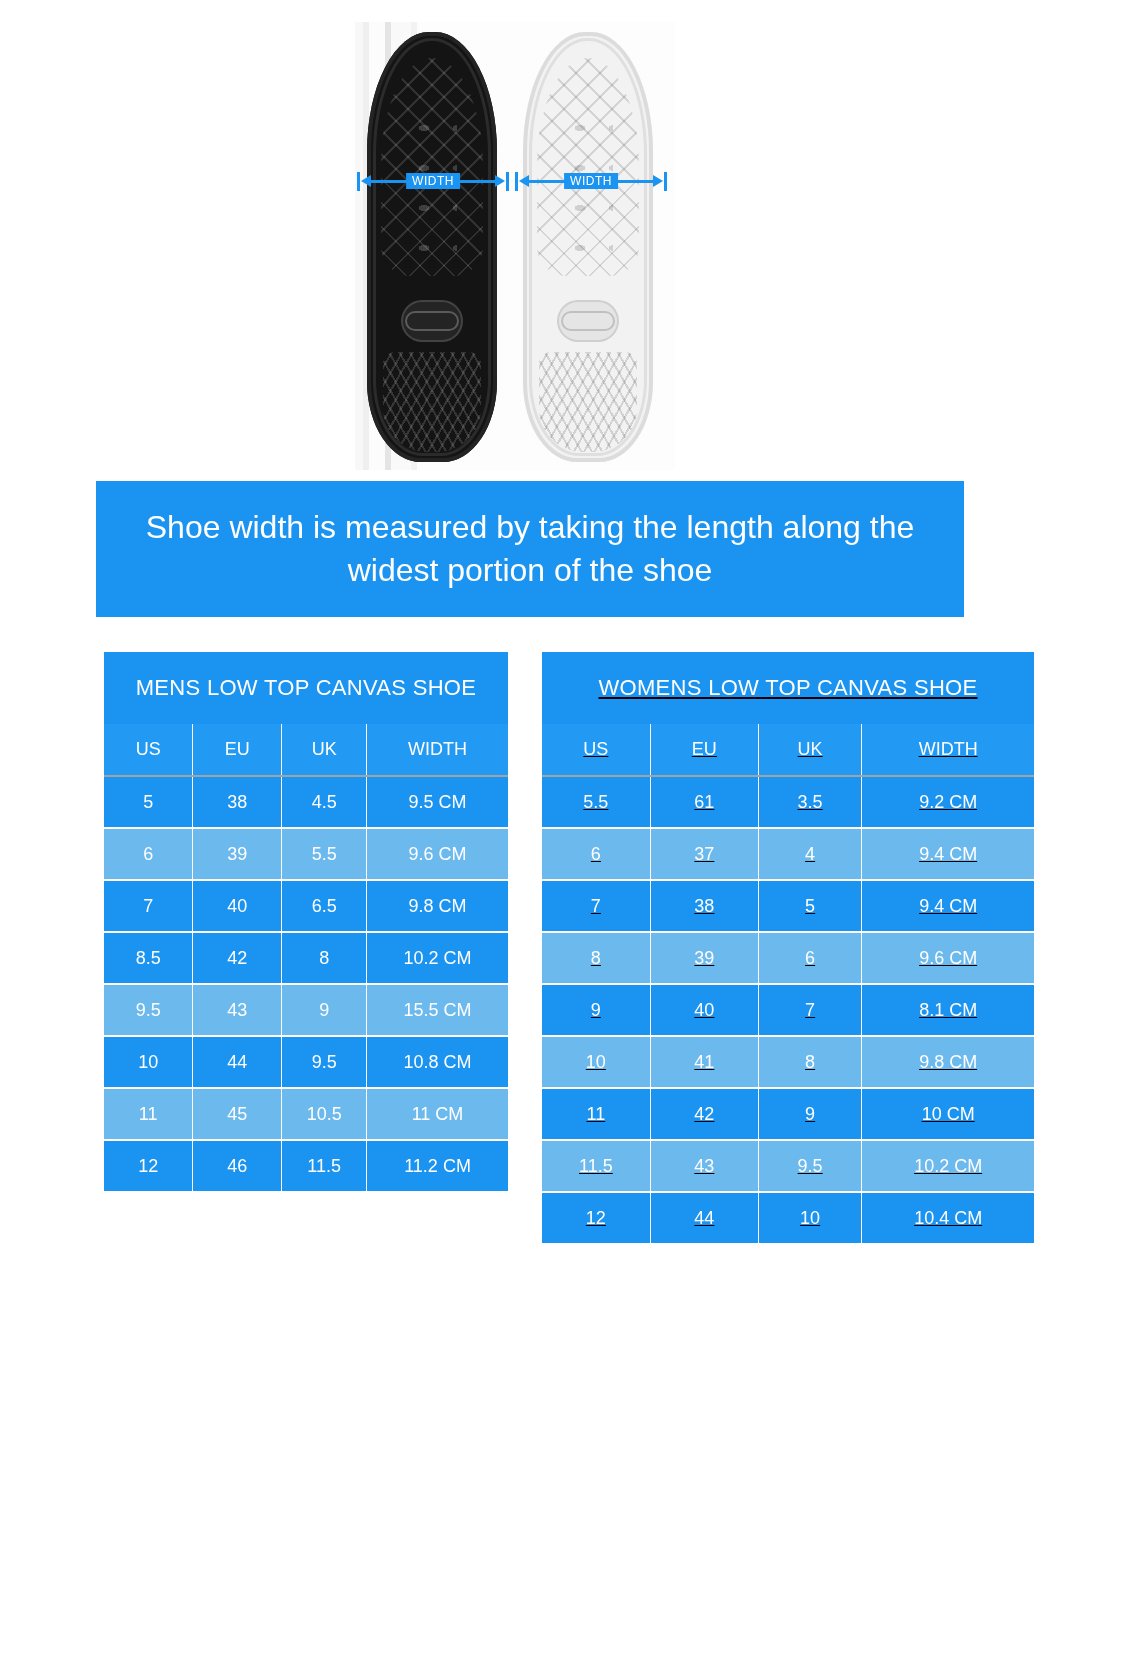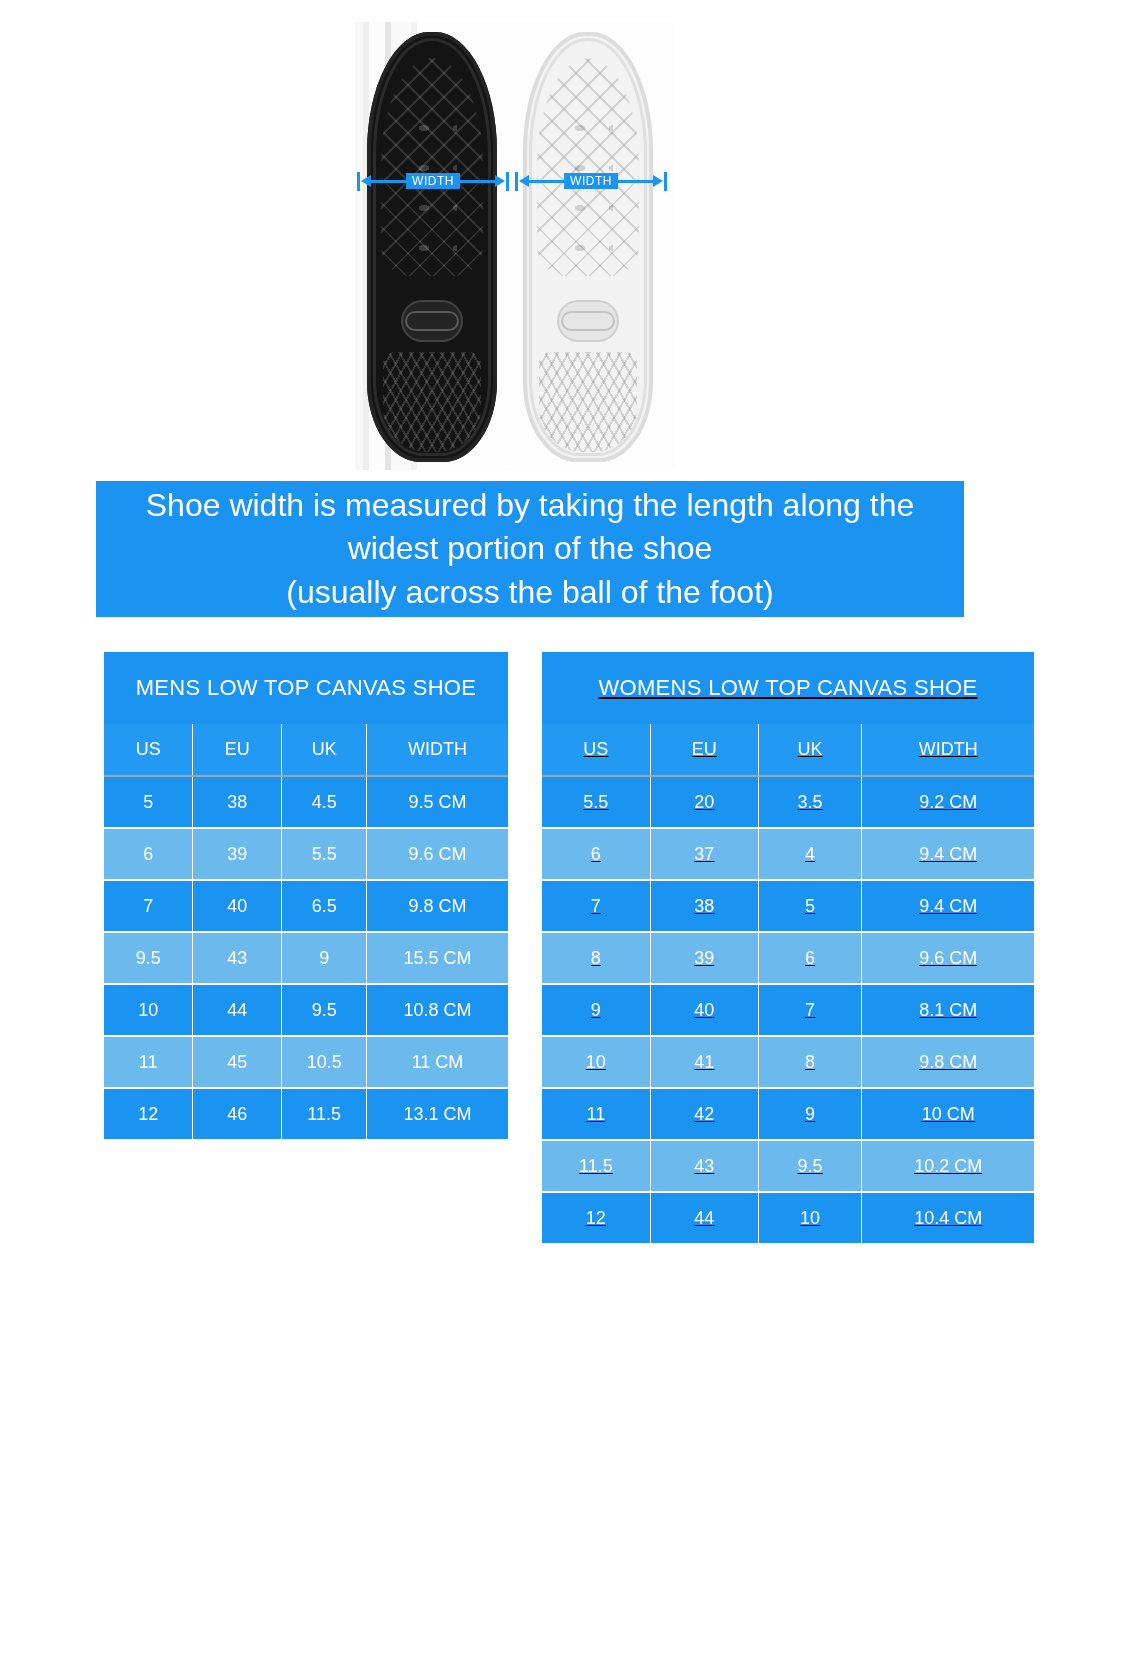--- a/index.html
+++ b/index.html
@@ -289,21 +289,20 @@
       <div class="arrowhead l"></div>
       <div class="arrowhead r"></div>
       <div class="mlabel">WIDTH</div>
     </div>
   </div>
 
   <div class="banner">
     <div class="banner-text">
       <span>Shoe width is measured by taking the length along the</span><br>
       <span>widest portion of the shoe</span><br>
-      <span>(usually across the ball of the foot)</span>
     </div>
   </div>
 
   <div class="tables">
 
     <div class="tbl men">
       <div class="tbl-title">MENS LOW TOP CANVAS SHOE</div>
       <table>
         <colgroup>
             <col class="us">
@@ -331,20 +330,26 @@
             <td>39</td>
             <td>5.5</td>
             <td>9.6 CM</td>
           </tr>
           <tr class="odd">
             <td>7</td>
             <td>40</td>
             <td>6.5</td>
             <td>9.8 CM</td>
           </tr>
+          <tr class="odd">
+            <td>8.5</td>
+            <td>42</td>
+            <td>8</td>
+            <td>10.2 CM</td>
+          </tr>
           <tr class="even">
             <td>9.5</td>
             <td>43</td>
             <td>9</td>
             <td>15.5 CM</td>
           </tr>
           <tr class="odd">
             <td>10</td>
             <td>44</td>
             <td>9.5</td>
@@ -353,21 +358,21 @@
           <tr class="even">
             <td>11</td>
             <td>45</td>
             <td>10.5</td>
             <td>11 CM</td>
           </tr>
           <tr class="odd">
             <td>12</td>
             <td>46</td>
             <td>11.5</td>
-            <td>13.1 CM</td>
+            <td>11.2 CM</td>
           </tr>
         </tbody>
       </table>
     </div>
 
     <div class="tbl women">
       <div class="tbl-title">WOMENS LOW TOP CANVAS SHOE</div>
       <table>
         <colgroup>
             <col class="us">
@@ -379,21 +384,21 @@
           <tr>
             <th>US</th>
             <th>EU</th>
             <th>UK</th>
             <th>WIDTH</th>
           </tr>
         </thead>
         <tbody>
           <tr class="odd">
             <td>5.5</td>
-            <td>20</td>
+            <td>61</td>
             <td>3.5</td>
             <td>9.2 CM</td>
           </tr>
           <tr class="even">
             <td>6</td>
             <td>37</td>
             <td>4</td>
             <td>9.4 CM</td>
           </tr>
           <tr class="odd">

